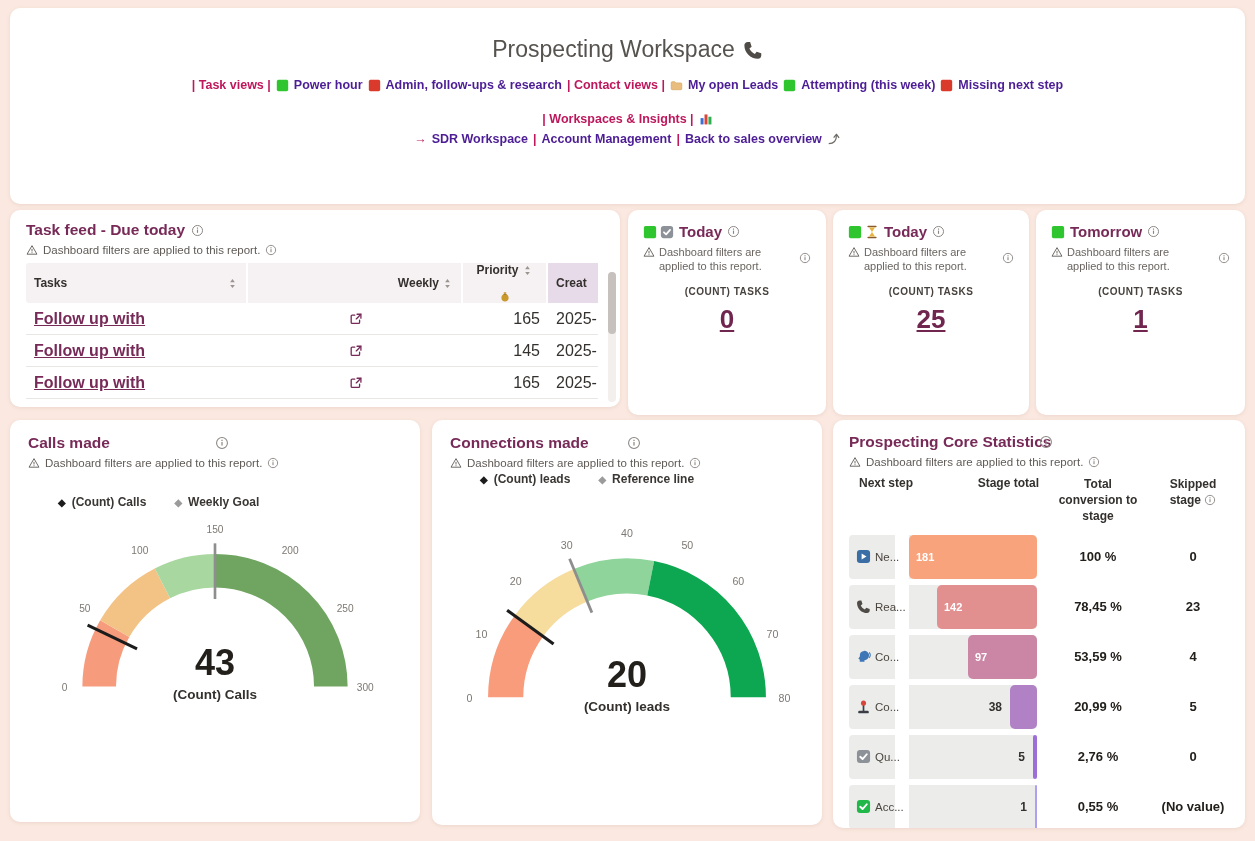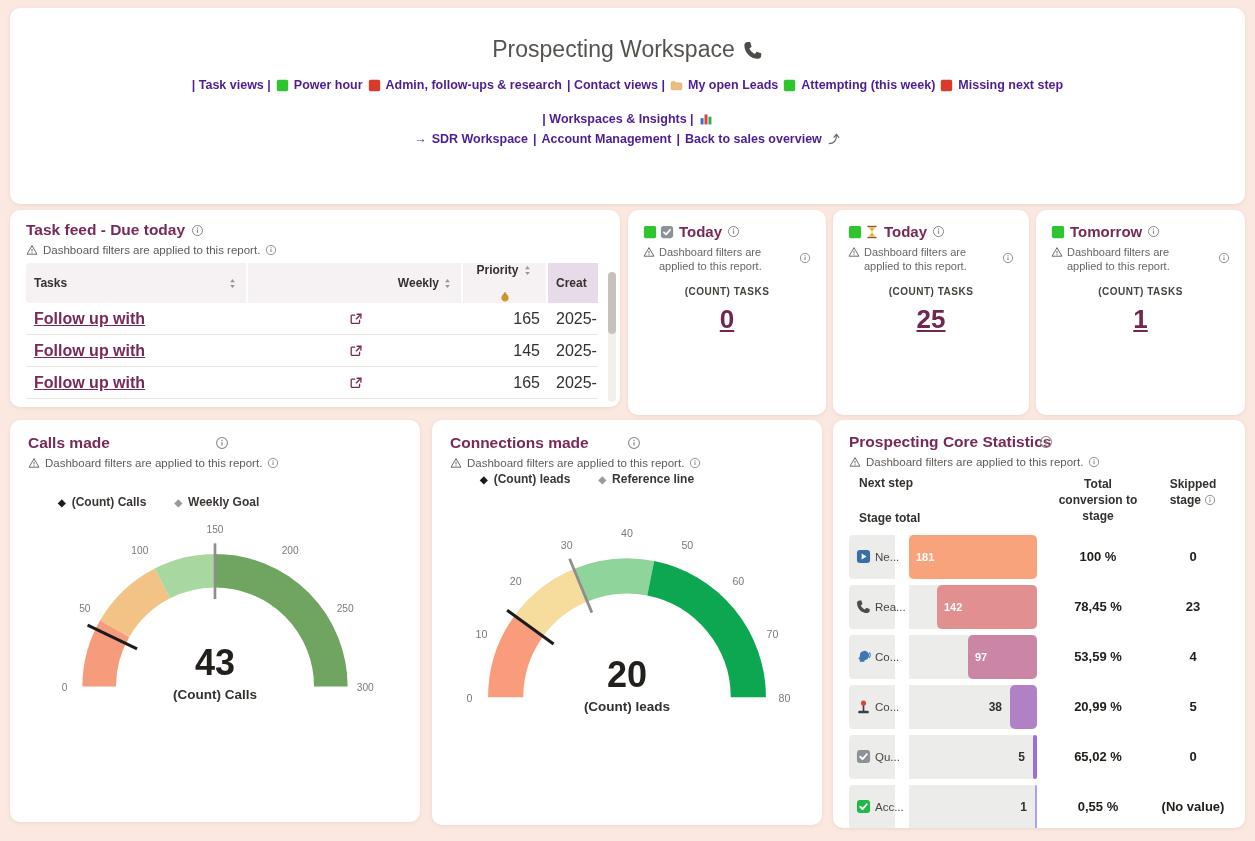--- a/index.html
+++ b/index.html
@@ -7,21 +7,21 @@
   .page { position:relative; width:1255px; height:841px; background:#fbe9e1; overflow:hidden; }
   .card { position:absolute; background:#fff; border-radius:10px; box-shadow:0 1px 4px rgba(120,70,60,.12); }
 
   
   #card-header { left:10px; top:8px; width:1235px; height:196px; text-align:center; }
   .hc-title { margin-top:28px; font-size:23px; color:#56524e; display:flex; justify-content:center; align-items:center; gap:8px; }
   .nav-row { margin-top:15px; font-size:12.5px; font-weight:bold; color:#2f2b28; display:flex; justify-content:center; align-items:center; flex-wrap:wrap; gap:5px; }
   .nav-row.r2 { margin-top:20px; }
   .nav-row.r3 { margin-top:6px; }
   .nav-link { color:#4c1d95; cursor:pointer; display:inline-flex; align-items:center; gap:5px; }
-  .nav-text { color:#4c1d95; }
+  .nav-text { color:#be185d; }
 
   
   .icn { display:inline-flex; align-items:center; justify-content:center; flex:none; }
   .icn svg { width:100%; height:100%; display:block; }
   .i11 { width:11px; height:11px; } .i12 { width:12px; height:12px; }
   .i13 { width:13px; height:13px; } .i14 { width:14px; height:14px; }
   .i15 { width:15px; height:15px; } .i20 { width:20px; height:20px; }
 
   
   .c-title { font-size:15.5px; font-weight:bold; color:#772a57; }
@@ -75,21 +75,21 @@
   #card-conn  .g-legend { margin-top:3px; }
   .gauge-area { margin-top:14px; text-align:center; }
   #card-conn .gauge-area { margin-top:40px; }
   .gauge-area svg { display:block; margin:0 auto; }
   .g-value { text-align:center; font-size:36px; font-weight:bold; color:#23201c; margin-top:-62px; position:relative; }
   .g-vlabel { text-align:center; font-size:13.5px; font-weight:bold; color:#33302d; margin-top:3px; position:relative; }
 
   
   #card-stats { left:833px; top:420px; width:412px; height:408px; padding:13px 16px; overflow:hidden; }
   .f-header { display:grid; grid-template-columns:190px 118px 1fr; margin-top:8px; font-size:12px; font-weight:bold; color:#33302d; }
-  .f-h-group { display:flex; justify-content:space-between; align-items:flex-start; padding-left:10px;flex-direction:column; }
+  .f-h-group { display:flex; justify-content:space-between; align-items:flex-start; padding-left:10px; }
   .f-h-conv { text-align:center; line-height:1.35; padding:0 16px; }
   .f-h-skip { text-align:center; line-height:1.35; padding:0 4px; }
   #funnel-rows { margin-top:10px; }
   .f-row { display:grid; grid-template-columns:190px 118px 1fr; align-items:center; margin-bottom:6px; }
   .f-bargroup { position:relative; width:188px; height:44px; }
   .f-label { position:absolute; left:0; top:0; width:46px; height:100%; background:#ececeb; border-radius:4px 0 0 4px; display:flex; align-items:center; gap:4px; padding-left:7px; font-size:11.5px; color:#4a453f; cursor:pointer; }
   .f-track { position:absolute; left:60px; right:0; top:0; bottom:0; background:#ececeb; border-radius:0 4px 4px 0; }
   .f-bar { position:absolute; right:0; top:0; bottom:0; border-radius:5px; cursor:pointer; }
   .f-bar-val { position:absolute; left:7px; top:50%; transform:translateY(-50%); color:#fff; font-size:11px; font-weight:bold; }
   .f-out-val { position:absolute; top:50%; transform:translateY(-50%); color:#33302d; font-size:12px; font-weight:bold; }
@@ -688,21 +688,21 @@
                   <path d="M4.5 8.3 L7 10.7 L11.5 5.6" stroke="#fff" stroke-width="2" fill="none" stroke-linecap="round" stroke-linejoin="round"></path>
                 </svg>
               </span>
               <span>Qu...</span>
             </div>
             <div class="f-track">
               <span class="f-out-val" style="right: 12px;">5</span>
               <div class="f-bar" style="width: 4px; background: rgb(156, 111, 216);"></div>
             </div>
           </div>
-          <div class="f-conv">65,02 %</div>
+          <div class="f-conv">2,76 %</div>
           <div class="f-skip">0</div>
         </div>
         <div class="f-row">
           <div class="f-bargroup">
             <div class="f-label">
               <span class="icn i15">
                 <svg viewBox="0 0 16 16">
                   <rect x="1" y="1" width="14" height="14" rx="3.2" fill="#21b84a"></rect>
                   <path d="M4.5 8.3 L7 10.7 L11.5 5.6" stroke="#fff" stroke-width="2" fill="none" stroke-linecap="round" stroke-linejoin="round"></path>
                 </svg>

